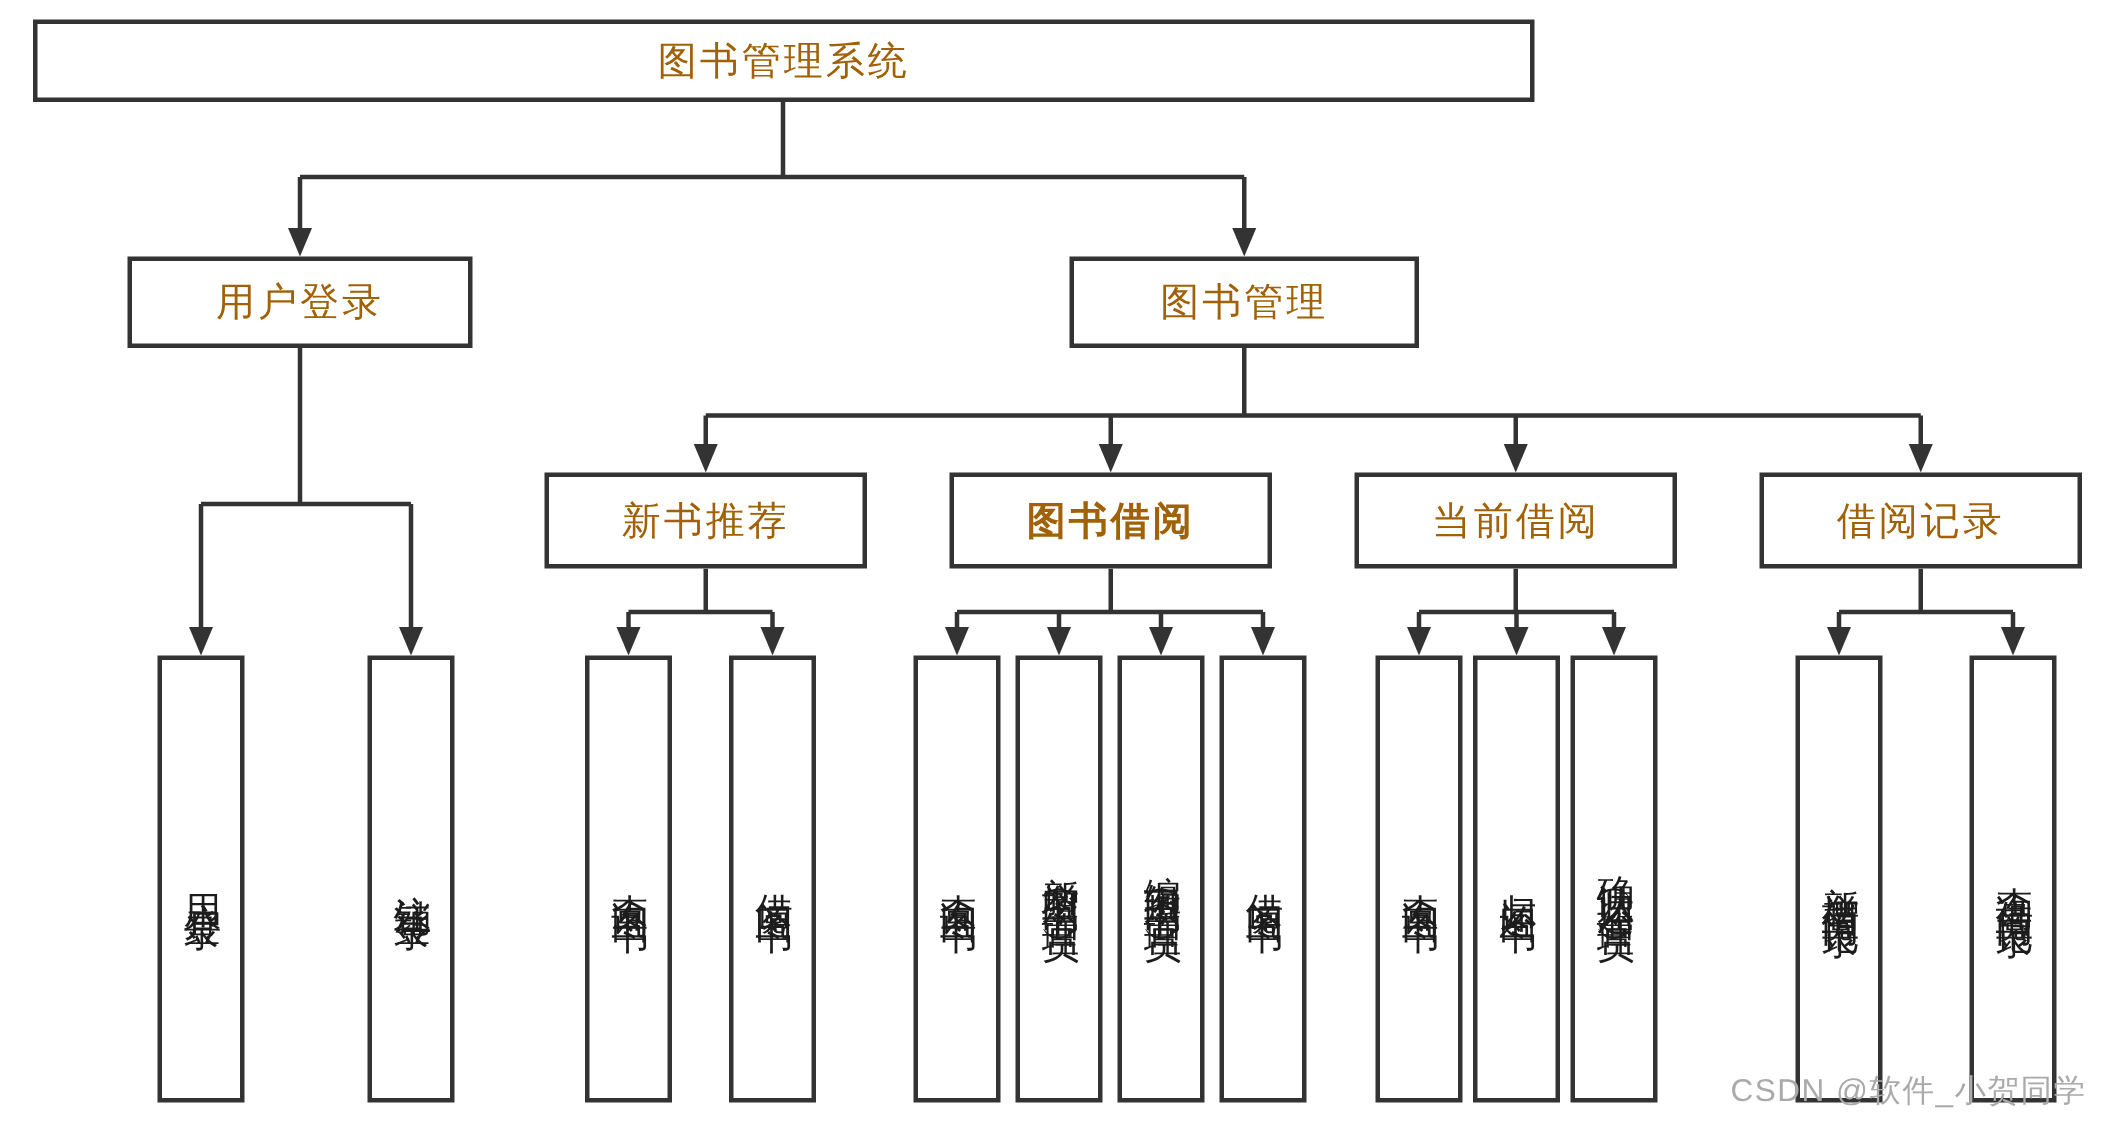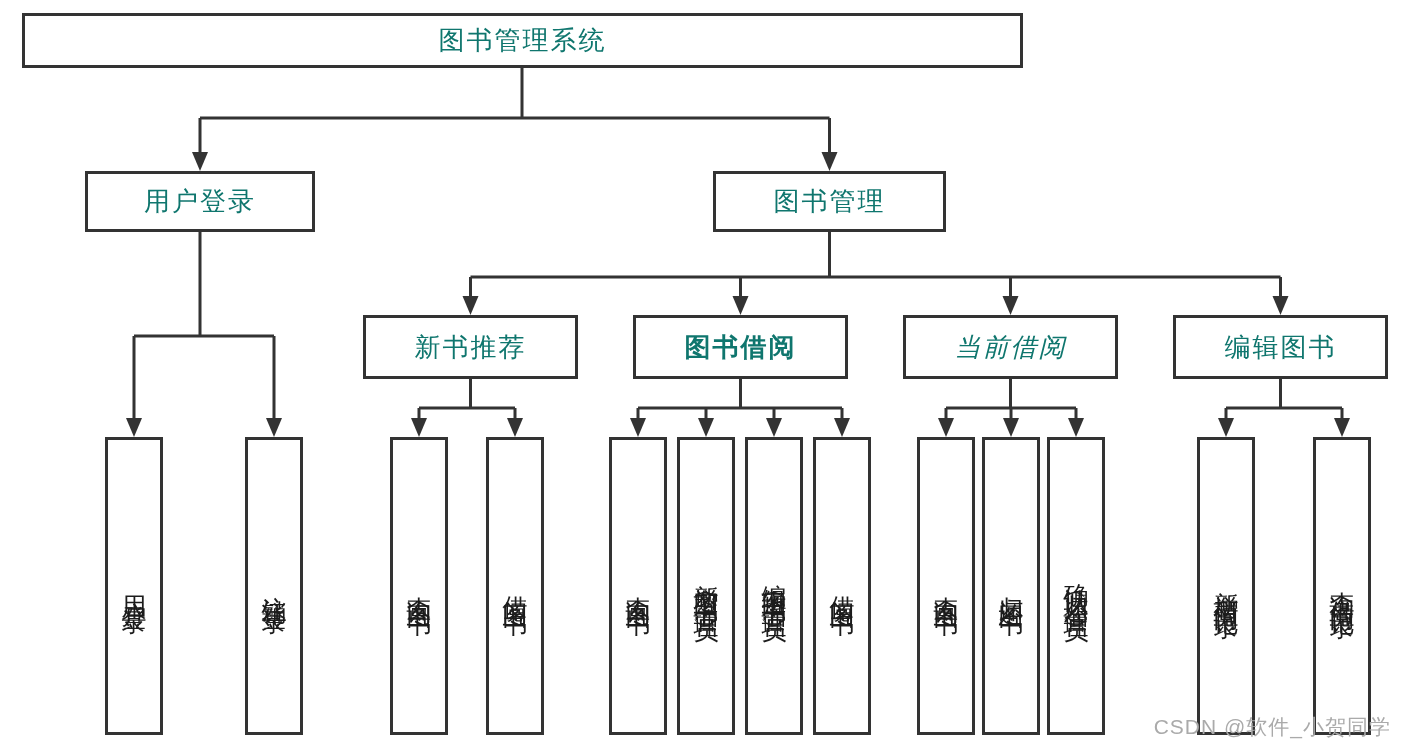--- a/index.html
+++ b/index.html
@@ -18,35 +18,35 @@
     border:3px solid #333333;
     background:#ffffff;
     display:flex;
     align-items:center;
     justify-content:center;
   }
   .hlabel{
     font-size:26px;
     letter-spacing:2px;
     white-space:nowrap;
-    color:#0f766e;
+    color:#a16207;
   }
   .vtext{
     writing-mode:vertical-rl;
     font-size:25px;
     letter-spacing:5px;
     line-height:1;
     color:#1c1c1c;
     white-space:nowrap;
   }
   .root{left:22px;top:13px;width:1001px;height:55px;}
   .l2a{left:85px;top:171px;width:230px;height:61px;}
   .l2b{left:713px;top:171px;width:233px;height:61px;}
   .l3{top:315px;height:64px;width:215px;}
-  .l3a{left:363px;} .l3b{left:633px;font-weight:bold;} .l3c{left:903px;font-style:italic;} .l3d{left:1173px;}
+  .l3a{left:363px;} .l3b{left:633px;font-weight:bold;} .l3c{left:903px;} .l3d{left:1173px;}
   .leaf{top:437px;height:298px;width:58px;}
   .watermark{
     position:absolute;
     right:14px;bottom:6px;
     font-size:21px;
     letter-spacing:1px;
     color:#aaaaaa;
     white-space:nowrap;
     text-align:right;
   }
@@ -103,21 +103,21 @@
   <div class="node l2b">
     <span class="hlabel">图书管理</span>
   </div>
   <div class="node l3 l3b">
     <span class="hlabel">图书借阅</span>
   </div>
   <div class="node l3 l3c">
     <span class="hlabel">当前借阅</span>
   </div>
   <div class="node l3 l3d">
-    <span class="hlabel">编辑图书</span>
+    <span class="hlabel">借阅记录</span>
   </div>
 
   <div class="node leaf" style="left:105px">
     <span class="vtext">用户登录</span>
   </div>
   <div class="node leaf" style="left:245px">
     <span class="vtext">注销登录</span>
   </div>
 
   <div class="node leaf" style="left:390px">

